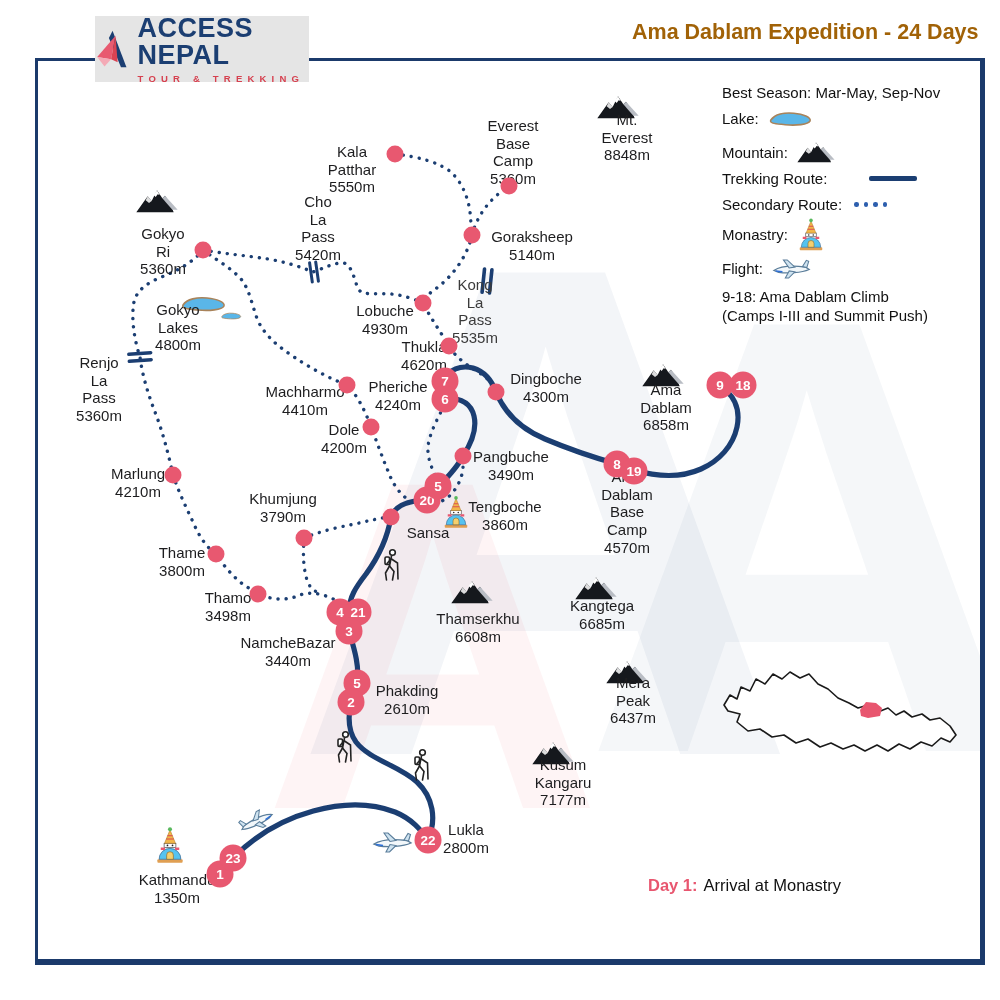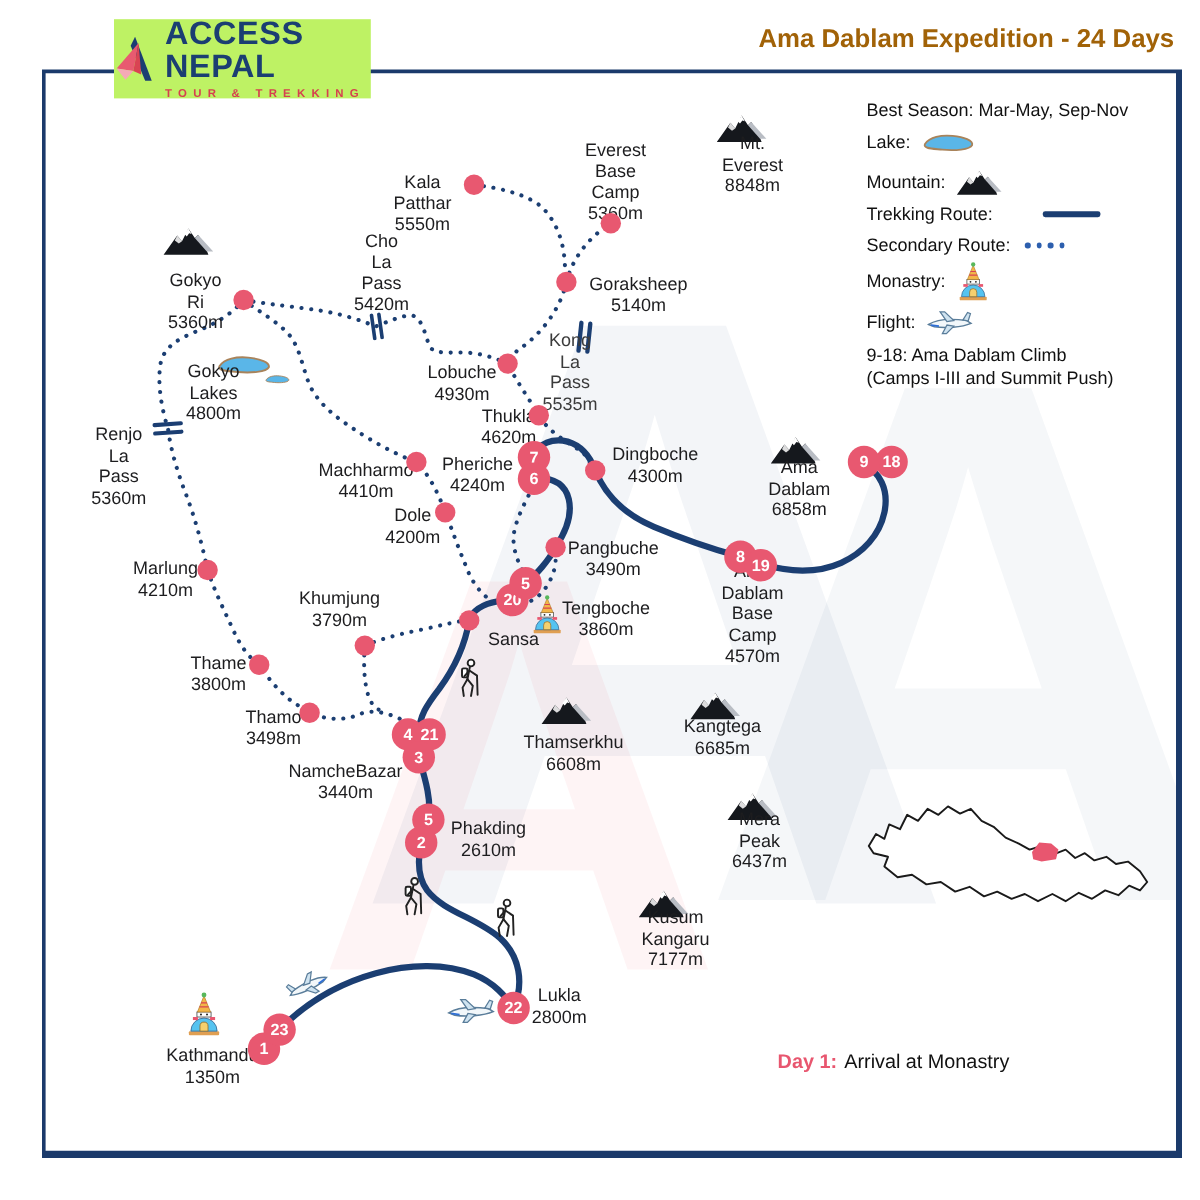--- a/index.html
+++ b/index.html
@@ -12,21 +12,21 @@
              box-sizing:border-box;background:transparent;}
 
   
   #watermarks{position:absolute;left:38px;top:61px;width:942px;height:898px;overflow:hidden;}
   .wm{position:absolute;font-weight:bold;line-height:1;user-select:none;}
   #wm1{left:255px;top:100px;font-size:700px;color:rgba(27,62,114,0.05);}
   #wm2{left:545px;top:165px;font-size:620px;color:rgba(27,62,114,0.045);}
   #wm3{left:225px;top:350px;font-size:470px;color:rgba(233,90,110,0.065);}
 
   
-  #logo{position:absolute;left:95px;top:16px;width:214px;height:66px;background:#bef264;
+  #logo{position:absolute;left:95px;top:16px;width:214px;height:66px;background:#e5e5e5;
         z-index:6;display:flex;align-items:center;}
   #logo-text{margin-left:6px;}
   #logo-title{font-size:27px;font-weight:bold;color:#1b3e72;letter-spacing:0.5px;line-height:1;}
   #logo-tagline{font-size:9.5px;color:#d6404f;letter-spacing:5.2px;font-weight:bold;margin-top:4px;}
 
   #main-title{position:absolute;left:632px;top:20px;font-size:21.5px;font-weight:bold;color:#a16207;z-index:6;}
 
   
   #legend{position:absolute;left:722px;top:84px;z-index:7;font-size:15px;color:#111;}
   .lrow{position:absolute;left:0;display:flex;align-items:center;white-space:nowrap;}

